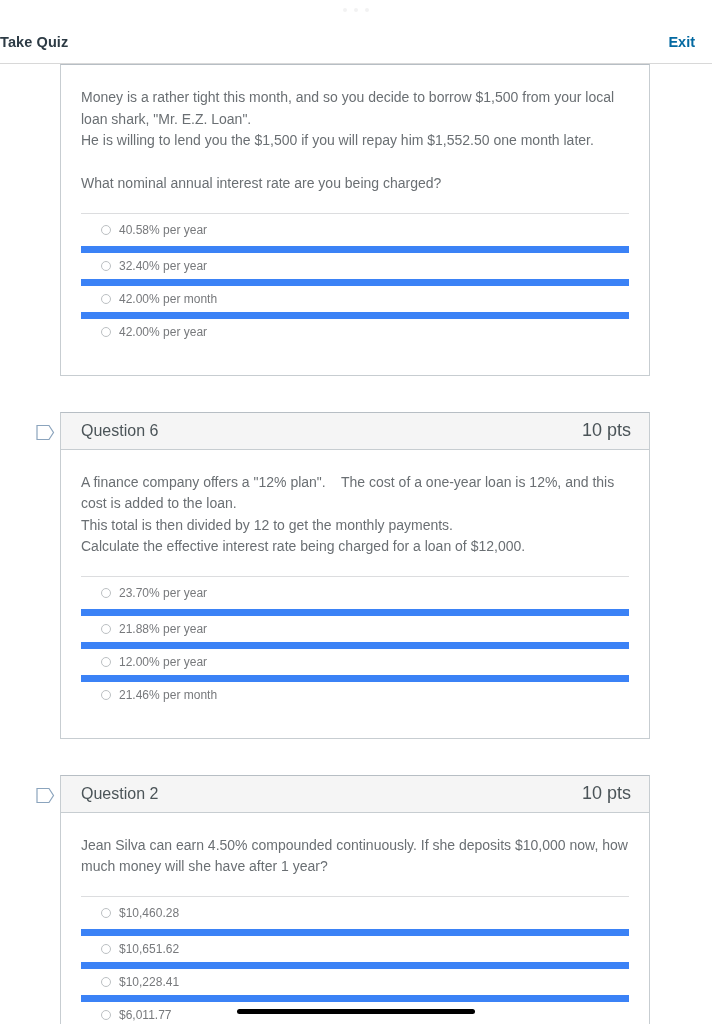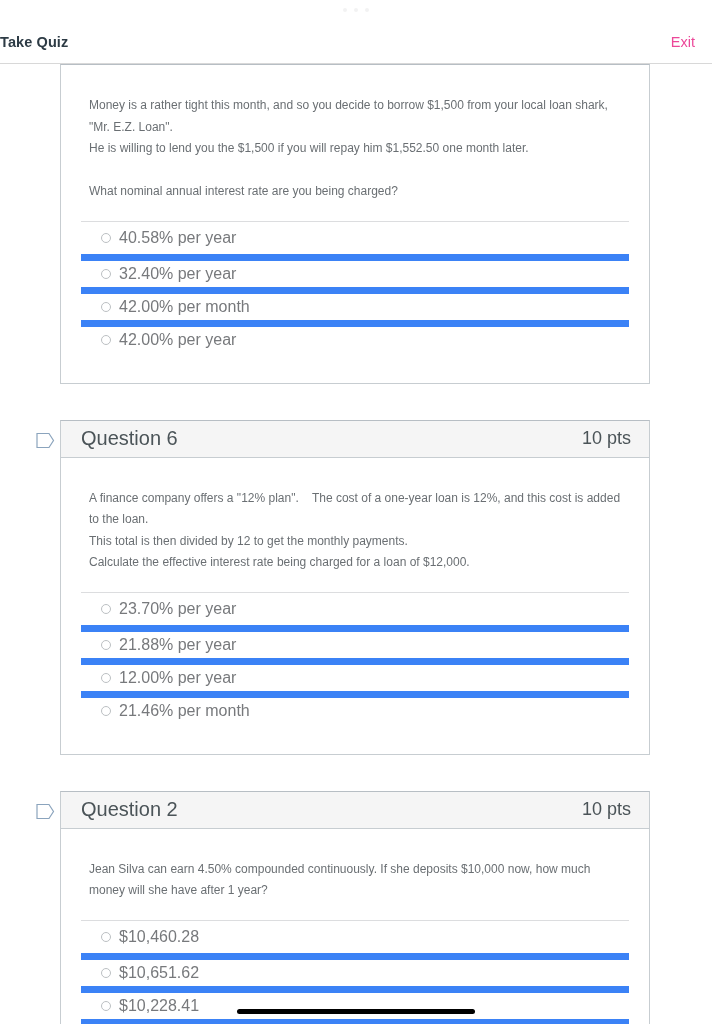--- a/index.html
+++ b/index.html
@@ -54,23 +54,24 @@
     font-weight: bold;
     color: #2d3b45;
     letter-spacing: .1px;
   }
   .header-exit {
     position: absolute;
     right: 17px;
     top: 50%;
     transform: translateY(-50%);
     font-size: 14.5px;
-    color: #ec4899;
+    color: #0369a1;
     text-decoration: none;
     cursor: pointer;
+    font-weight: bold;
   }
   .header-rule {
     position: absolute;
     top: 63px;
     left: 0;
     width: 712px;
     height: 1px;
     background: #d8d8d8;
   }
 
@@ -113,38 +114,38 @@
     height: 37px;
     background: #f5f5f5;
     border-bottom: 1px solid #c7cdd1;
     display: flex;
     align-items: center;
     justify-content: space-between;
     padding: 0 18px 0 20px;
     box-sizing: border-box;
   }
   .question-name {
-    font-size: 20px;
+    font-size: 16px;
     color: #4b5458;
     font-weight: normal;
   }
   .question-points {
     font-size: 18px;
     color: #4b5458;
   }
 
   .question-body {
     padding: 22px 20px 0 20px;
   }
   .question-text {
-    font-size: 12px;
+    font-size: 14px;
     line-height: 21.5px;
     color: #6a6f73;
     white-space: pre-wrap;
-    margin: 8px;
+    margin: 0;
   }
 
   .answers {
     margin-top: 18px;
   }
   .answer-row {
     border-top: 7px solid #3b82f6;
     height: 33px;
     display: flex;
     align-items: center;
@@ -157,21 +158,21 @@
     width: 10px;
     height: 10px;
     border: 1px solid #bcc0c3;
     border-radius: 50%;
     box-sizing: border-box;
     flex: 0 0 auto;
     margin-right: 8px;
     background: #fff;
   }
   .answer-label {
-    font-size: 16px;
+    font-size: 12px;
     color: #77797c;
     line-height: 1;
   }
   .answers-tail { height: 30px; }
 
   .block-gap { height: 36px; }
 
   
   .home-indicator {
     position: absolute;

